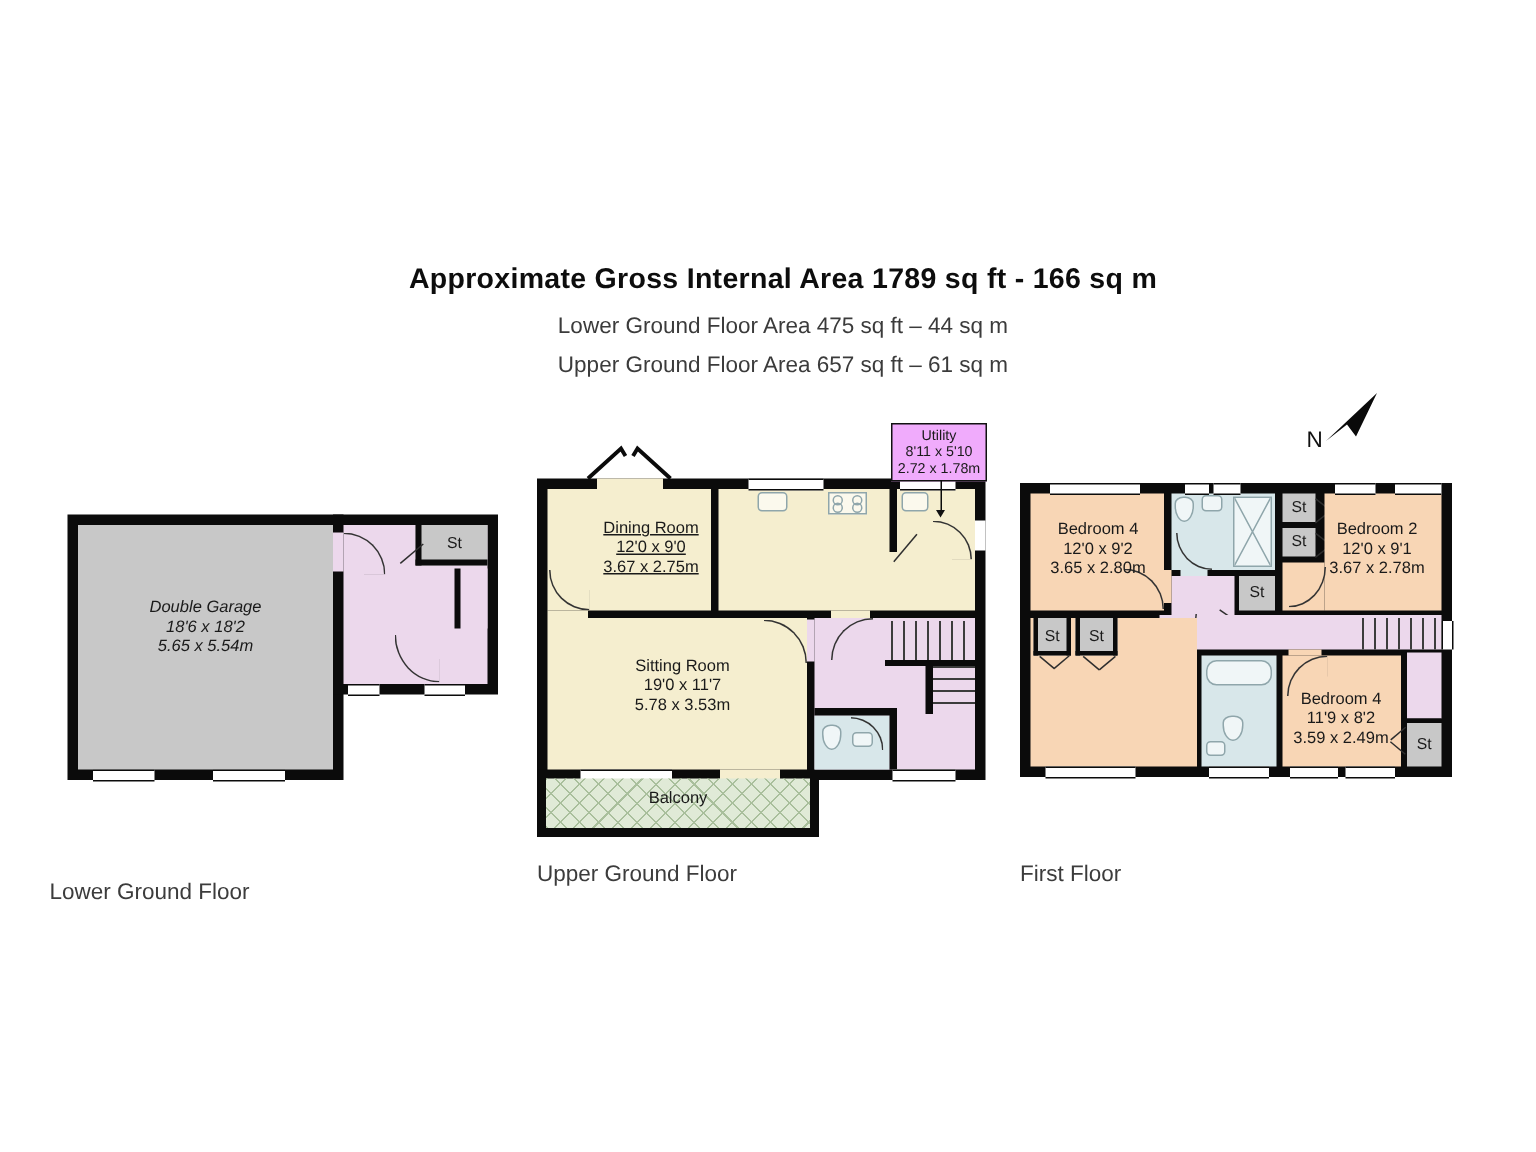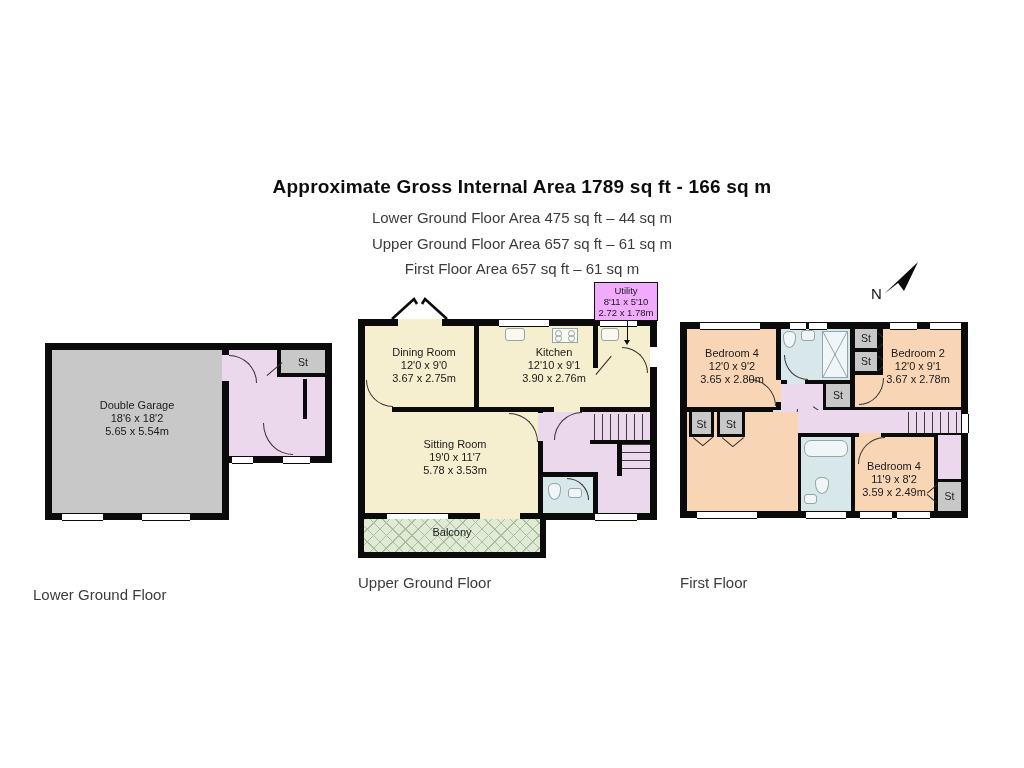--- a/index.html
+++ b/index.html
@@ -38,21 +38,20 @@
   .tri { position:absolute; width:0; height:0; border-left:3px solid transparent; border-right:3px solid transparent; border-top:5px solid #111; }
   .nlab { position:absolute; font-size:15px; color:#111; }
 </style>
 </head>
 <body>
 
 <div class="header">
   <div class="title">Approximate Gross Internal Area 1789 sq ft - 166 sq m</div>
   <div class="sub">Lower Ground Floor Area 475 sq ft – 44 sq m</div>
   <div class="sub">Upper Ground Floor Area 657 sq ft – 61 sq m</div>
-  <div class="sub">First Floor Area 657 sq ft – 61 sq m</div>
 </div>
 
 <span class="nlab" style="left:871px;top:285px;">N</span>
 <svg class="p" style="left:881px;top:261px;" width="40" height="38">
   <polygon points="37,1 3,33 17,22 23,30" fill="#0a0a0a"></polygon>
 </svg>
 
 <div class="p" style="left:45px;top:343px;width:287px;height:177px;">
   <div class="wall" style="left:0;top:0;width:184px;height:177px;"></div>
   <div class="wall" style="left:177px;top:0;width:110px;height:120px;"></div>
@@ -62,21 +61,21 @@
   <div class="arc tr" style="left:184px;top:12px;width:28px;height:28px;"></div>
   <div class="room gray" style="left:232px;top:7px;width:48px;height:27px;border-left:4px solid #0b0b0b;border-bottom:4px solid #0b0b0b;"></div>
   <div class="stlab" style="left:236px;top:13px;width:44px;">St</div>
   <div class="diag" style="left:222px;top:32px;width:20px;transform:rotate(-40deg);"></div>
   <div class="p stairsV lilac" style="left:258px;top:36px;width:22px;height:40px;border-left:4px solid #0b0b0b;"></div>
   <div class="arc bl" style="left:218px;top:80px;width:30px;height:32px;"></div>
   <div class="winH" style="left:17px;top:170px;width:41px;"></div>
   <div class="winH" style="left:97px;top:170px;width:48px;"></div>
   <div class="winH" style="left:187px;top:113px;width:21px;"></div>
   <div class="winH" style="left:238px;top:113px;width:27px;"></div>
-  <div class="rlabel" style="left:27px;top:56px;width:130px;">
+  <div class="rlabel" style="left:27px;top:56px;width:130px;font-style:italic;">
     <div>Double Garage</div>
     <div>18'6 x 18'2</div>
     <div>5.65 x 5.54m</div>
   </div>
 </div>
 <div class="caption" style="left:33px;top:574px;margin-top:12px;">Lower Ground Floor</div>
 
 <div class="p" style="left:358px;top:280px;width:302px;height:280px;">
   <div class="wall" style="left:0;top:39px;width:299px;height:201px;"></div>
   <div class="wall" style="left:0;top:233px;width:188px;height:45px;"></div>
@@ -134,29 +133,24 @@
   <div class="fix basin" style="left:243px;top:48px;width:18px;height:13px;"></div>
 
   <div class="callout" style="left:236px;top:2px;width:64px;">
     <div>Utility</div>
     <div>8'11 x 5'10</div>
     <div>2.72 x 1.78m</div>
   </div>
   <div class="wall" style="left:269px;top:40px;width:1.4px;height:20px;"></div>
   <div class="tri" style="left:266px;top:60px;"></div>
 
-  <div class="rlabel" style="left:10px;top:66px;width:112px;">
+  <div class="rlabel" style="left:20px;top:66px;width:112px;text-decoration:underline;">
     <div>Dining Room</div>
     <div>12'0 x 9'0</div>
     <div>3.67 x 2.75m</div>
-  </div>
-  <div class="rlabel" style="left:138px;top:66px;width:116px;">
-    <div>Kitchen</div>
-    <div>12'10 x 9'1</div>
-    <div>3.90 x 2.76m</div>
   </div>
   <div class="rlabel" style="left:22px;top:158px;width:150px;">
     <div>Sitting Room</div>
     <div>19'0 x 11'7</div>
     <div>5.78 x 3.53m</div>
   </div>
 </div>
 <div class="caption" style="left:358px;top:574px;text-align:right;">Upper Ground Floor</div>
 
 <div class="p" style="left:680px;top:322px;width:288px;height:196px;">

